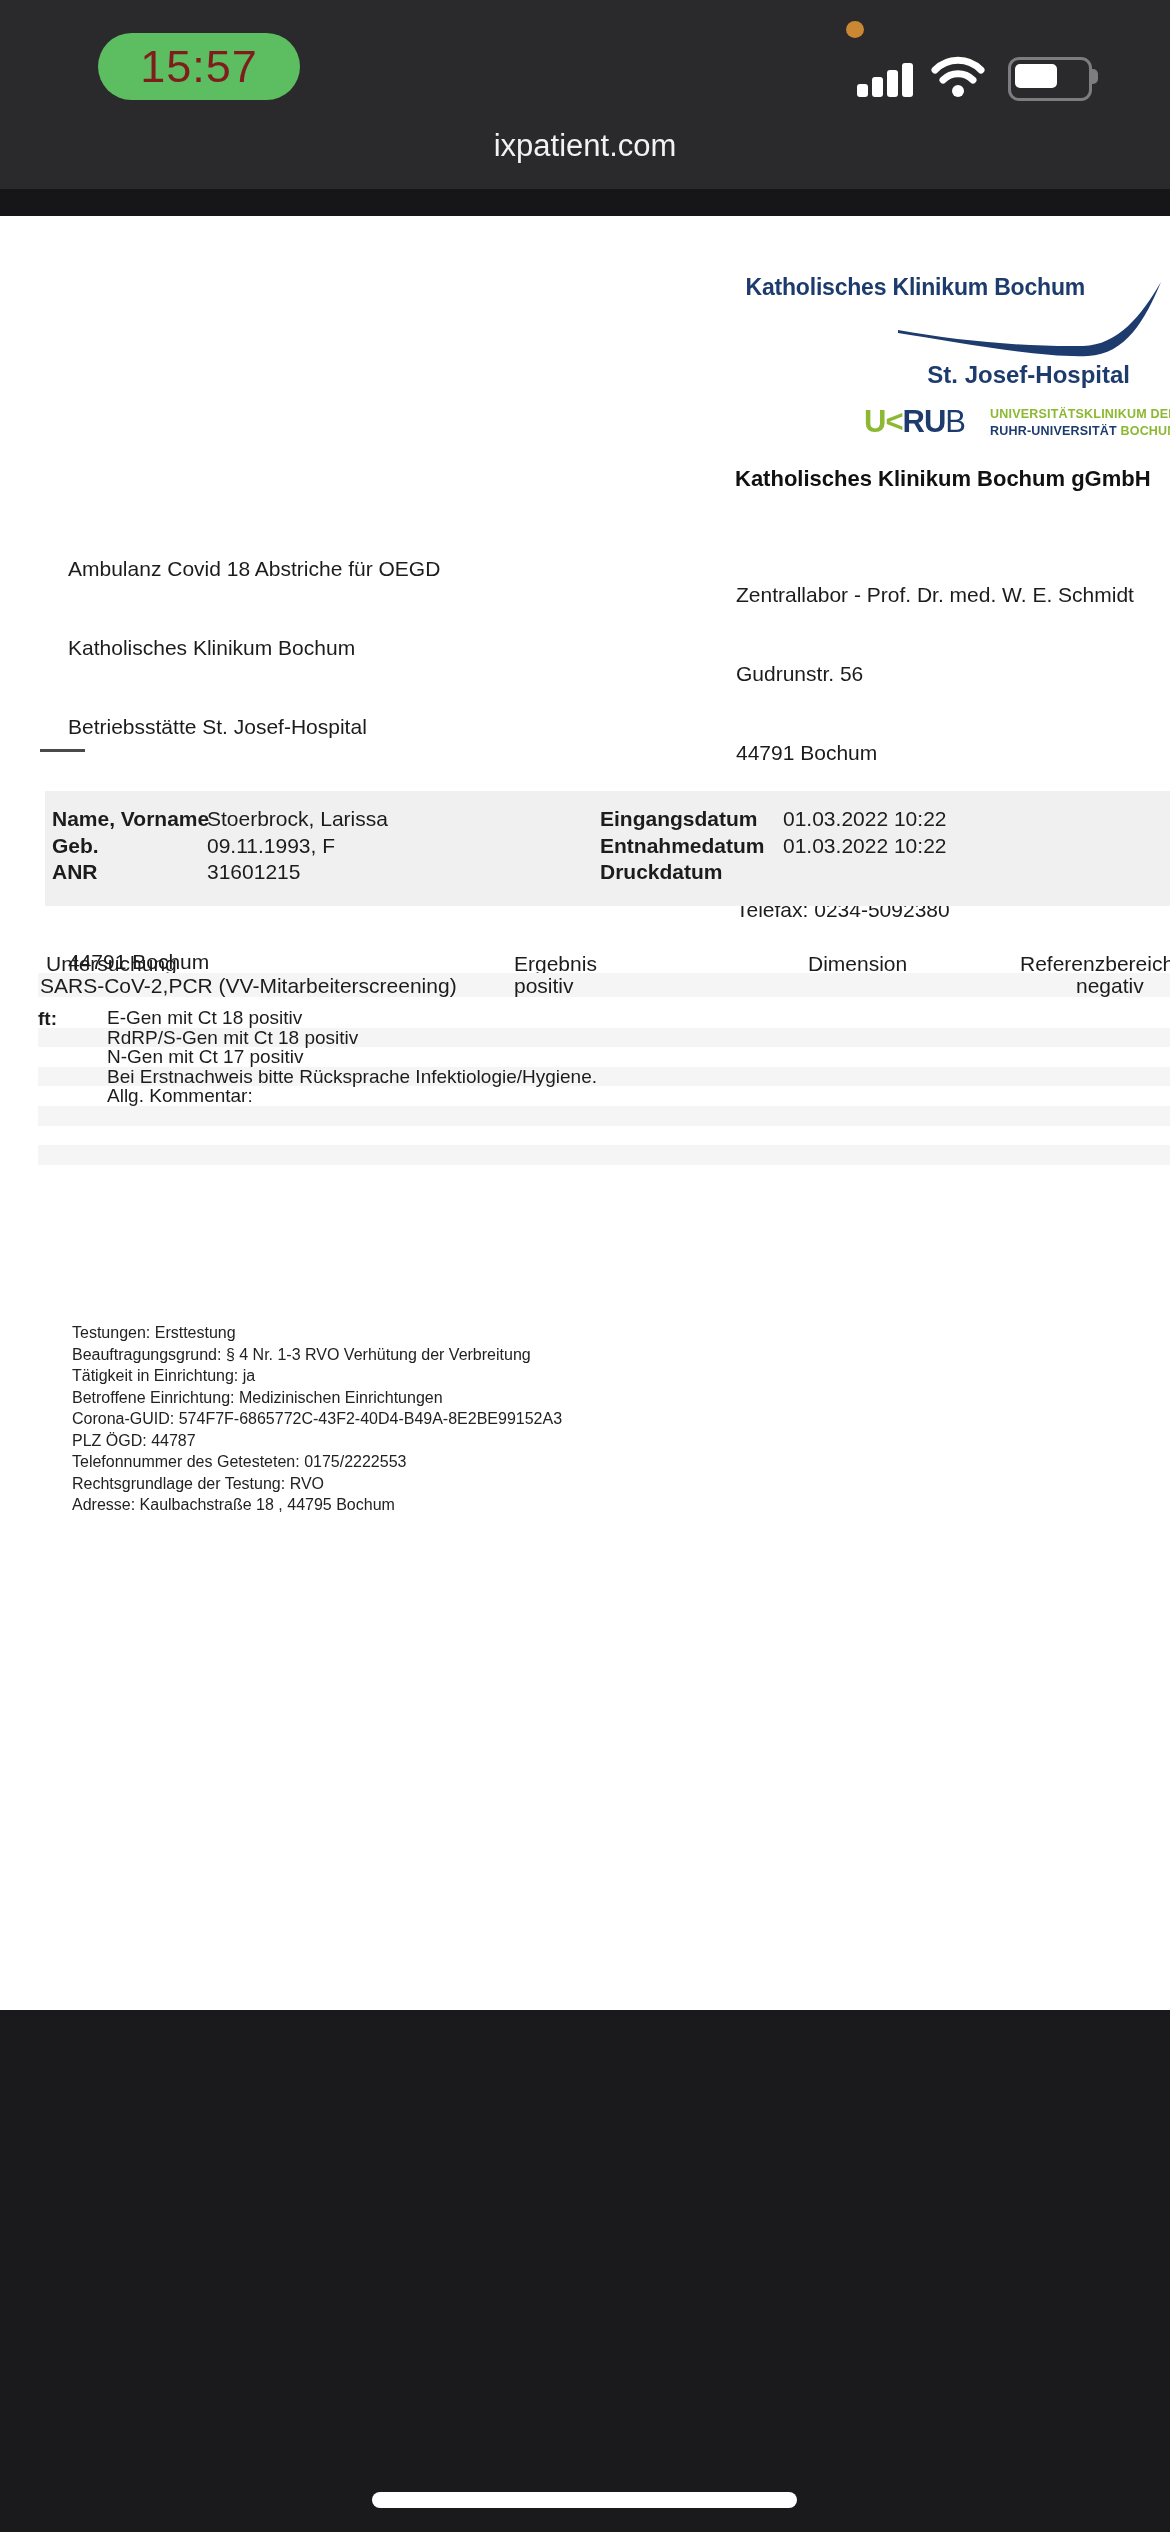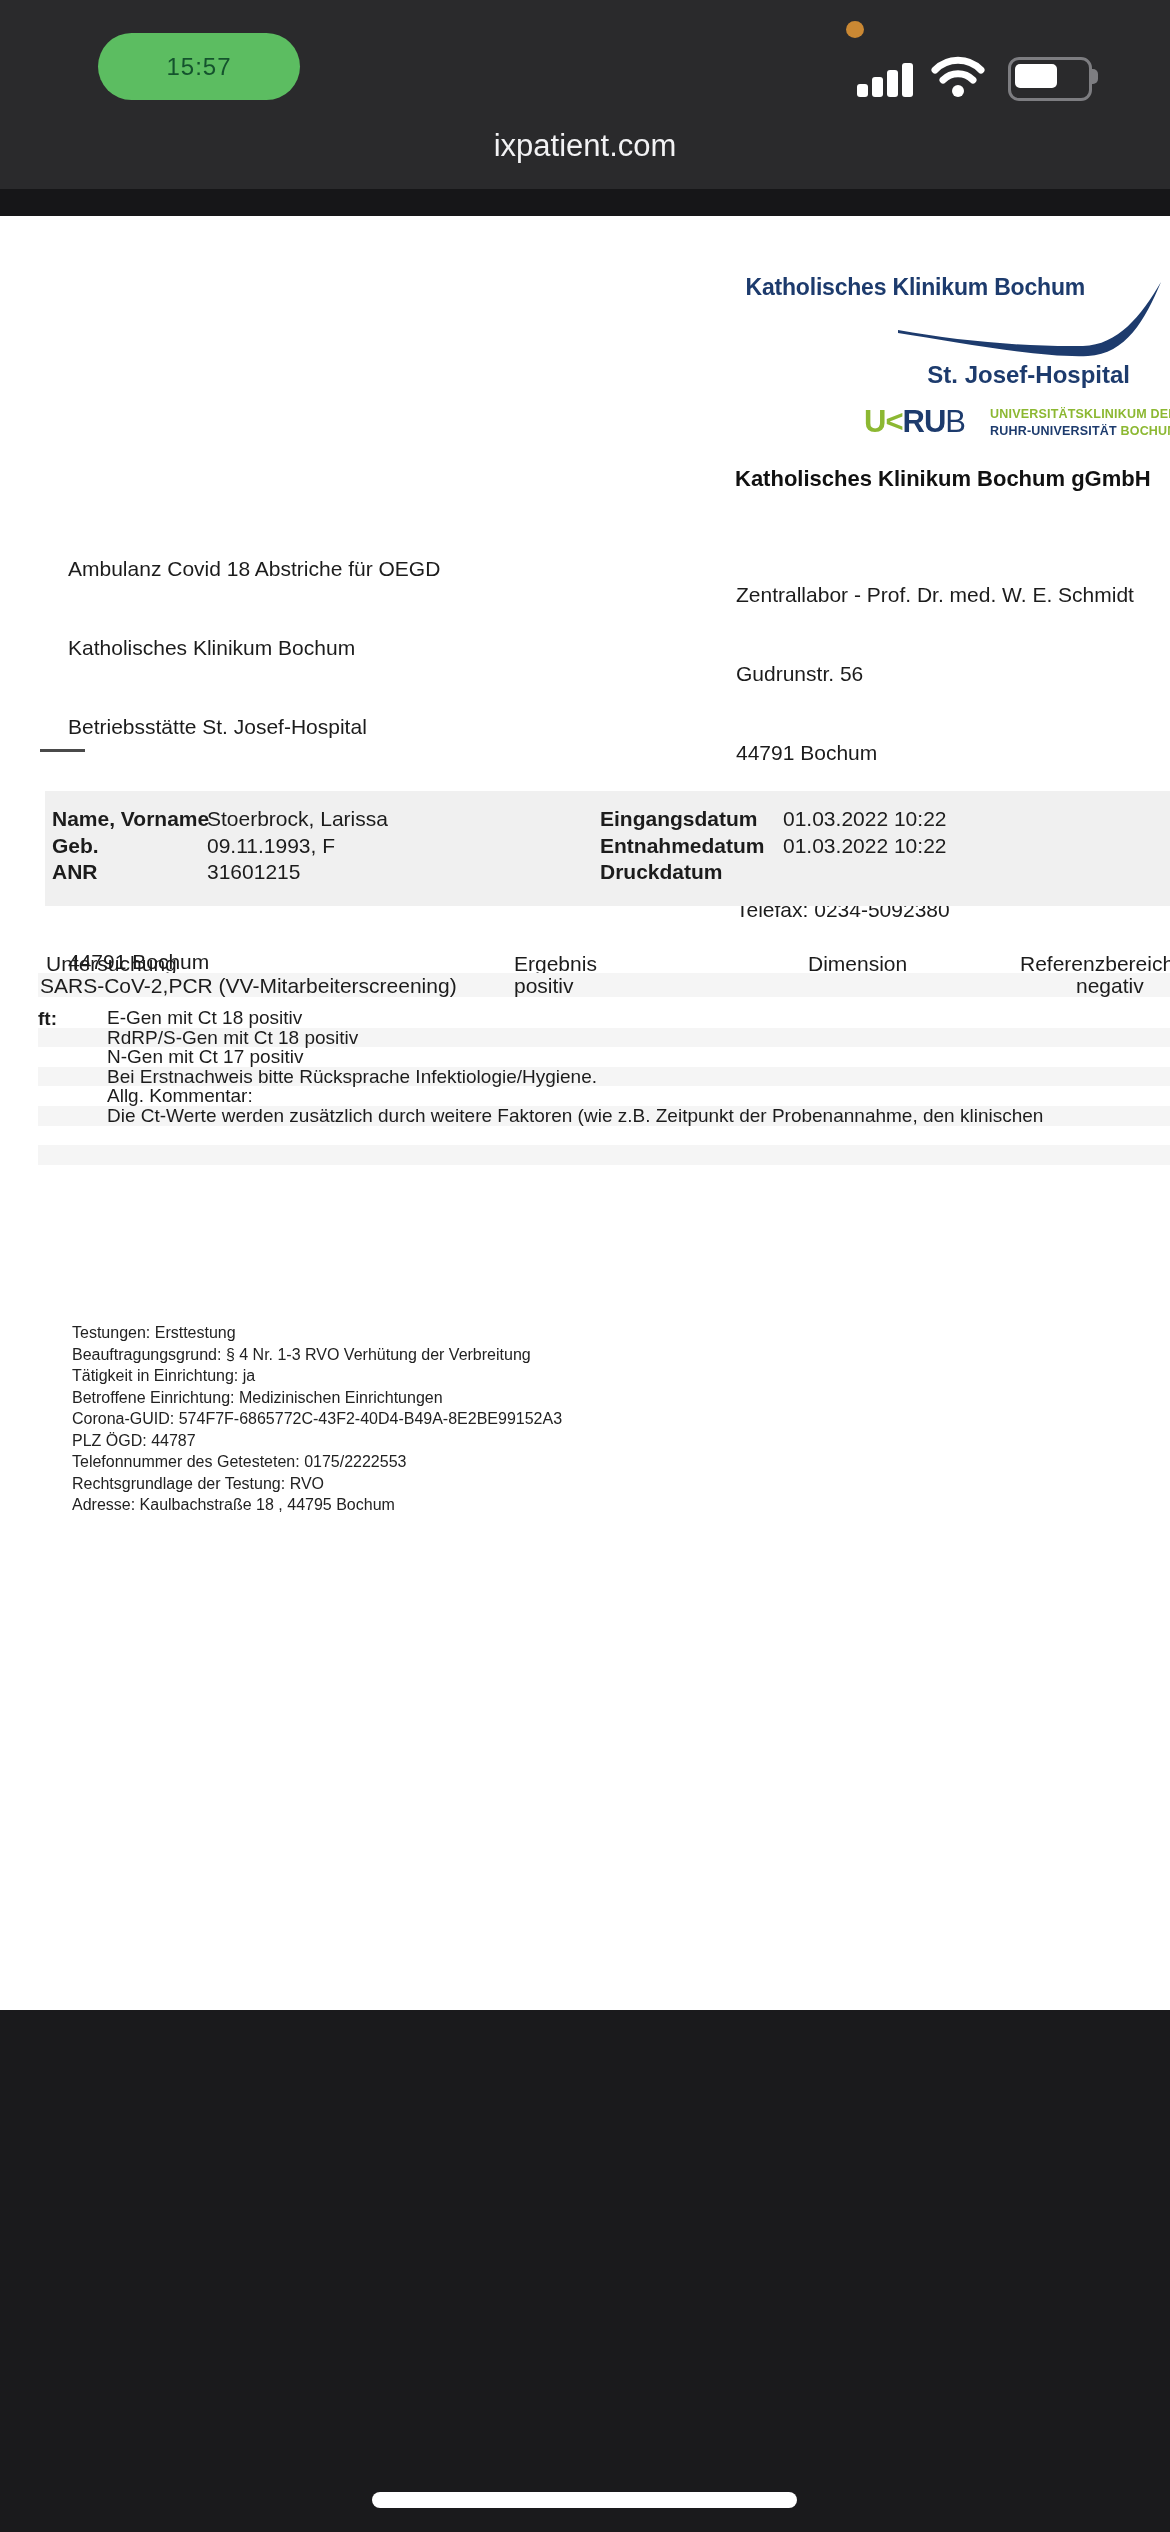--- a/index.html
+++ b/index.html
@@ -6,21 +6,21 @@
   #screen{position:relative;width:1170px;height:2532px;overflow:hidden;
           background:#1a1a1c;font-family:"Liberation Sans",sans-serif;
           -webkit-font-smoothing:antialiased;}
   .abs{position:absolute;}
 
   
   #statusbar{left:0;top:0;width:1170px;height:189px;background:#2a2a2c;}
   #chrome-strip{left:0;top:189px;width:1170px;height:27px;background:#161618;}
   #time-pill{left:98px;top:33px;width:202px;height:67px;border-radius:34px;
              background:#5cbd61;display:flex;align-items:center;justify-content:center;
-             color:#14532d;font-size:24px;font-weight:500;letter-spacing:1px;}
+             color:#7f1d1d;font-size:45px;font-weight:500;letter-spacing:1px;}
   #mic-dot{left:846px;top:21px;width:18px;height:17px;border-radius:50%;background:#ca8833;}
   .sigbar{background:#fff;border-radius:3px;width:11px;}
   #wifi-icon{left:931px;top:56px;}
   #batt-body{left:1008px;top:57px;width:78px;height:38px;border:3px solid #7d7d81;border-radius:11px;}
   #batt-fill{left:1015px;top:64px;width:42px;height:24px;border-radius:5px;background:#fff;}
   #batt-nub{left:1092px;top:69px;width:6px;height:15px;background:#7d7d81;border-radius:0 5px 5px 0;}
   #urlbar{left:0;top:128px;width:1170px;text-align:center;color:#f2f2f4;font-size:31px;}
 
   
   #page{left:0;top:216px;width:1170px;height:1794px;background:#ffffff;color:#1c1c1c;}
@@ -167,21 +167,20 @@
     <div class="abs ftstripe" style="top:850.8px;"></div>
     <div class="abs ftstripe" style="top:890px;"></div>
     <div class="abs ftstripe" style="top:929.2px;"></div>
 
     <div class="abs" id="ft-label">ft:</div>
     <div class="abs ftline" style="top:792px;">E-Gen mit Ct 18 positiv</div>
     <div class="abs ftline" style="top:811.6px;">RdRP/S-Gen mit Ct 18 positiv</div>
     <div class="abs ftline" style="top:831.2px;">N-Gen mit Ct 17 positiv</div>
     <div class="abs ftline" style="top:850.8px;">Bei Erstnachweis bitte Rücksprache Infektiologie/Hygiene.</div>
     <div class="abs ftline" style="top:870.4px;">Allg. Kommentar:</div>
-    <div class="abs ftline" style="top:890px;">Die Ct-Werte werden zusätzlich durch weitere Faktoren (wie z.B. Zeitpunkt der Probenannahme, den klinischen</div>
 
     <div class="abs metaline" style="top:1106px;">Testungen: Ersttestung</div>
     <div class="abs metaline" style="top:1127.5px;">Beauftragungsgrund: § 4 Nr. 1-3 RVO Verhütung der Verbreitung</div>
     <div class="abs metaline" style="top:1149px;">Tätigkeit in Einrichtung: ja</div>
     <div class="abs metaline" style="top:1170.5px;">Betroffene Einrichtung: Medizinischen Einrichtungen</div>
     <div class="abs metaline" style="top:1192px;">Corona-GUID: 574F7F-6865772C-43F2-40D4-B49A-8E2BE99152A3</div>
     <div class="abs metaline" style="top:1213.5px;">PLZ ÖGD: 44787</div>
     <div class="abs metaline" style="top:1235px;">Telefonnummer des Getesteten: 0175/2222553</div>
     <div class="abs metaline" style="top:1256.5px;">Rechtsgrundlage der Testung: RVO</div>
     <div class="abs metaline" style="top:1278px;">Adresse: Kaulbachstraße 18 , 44795 Bochum</div>

